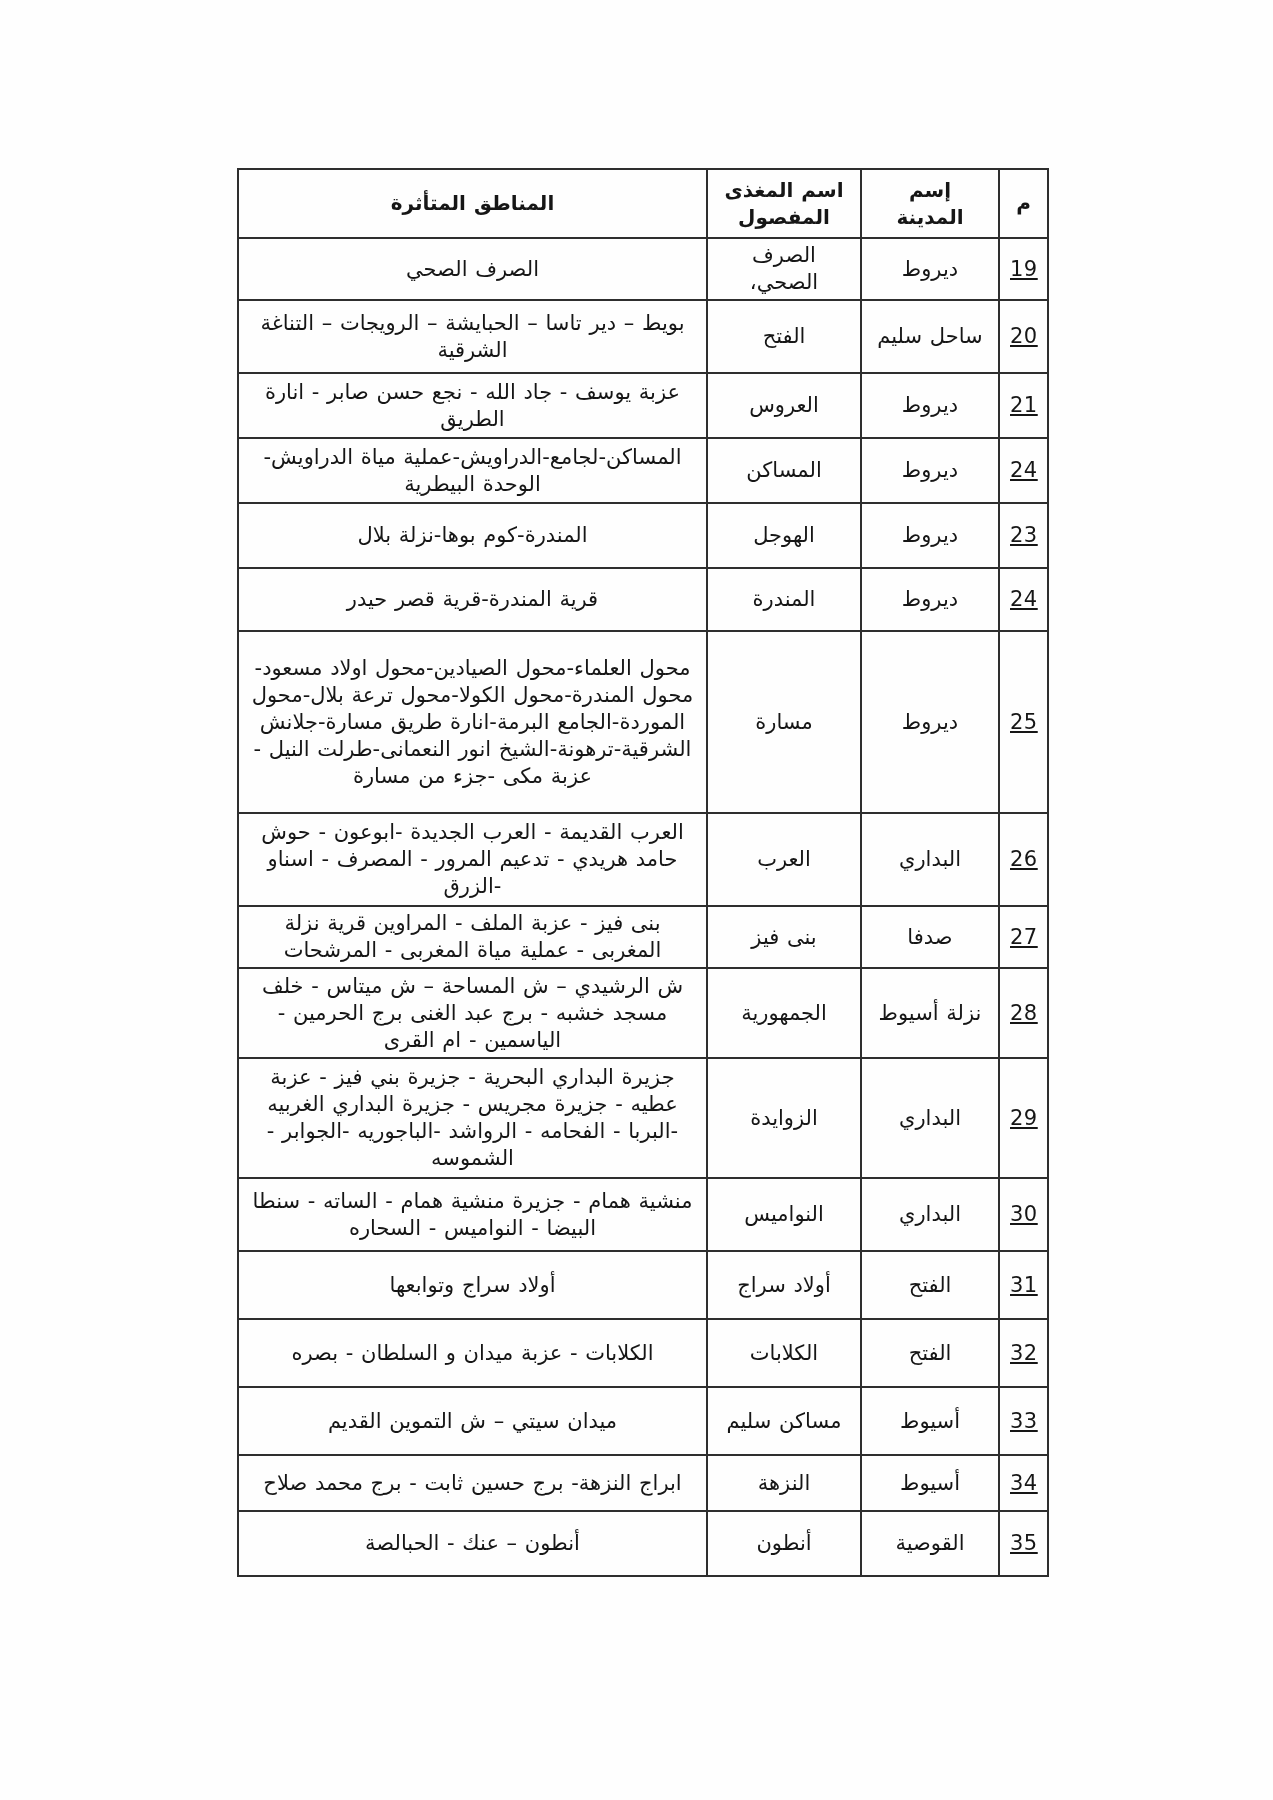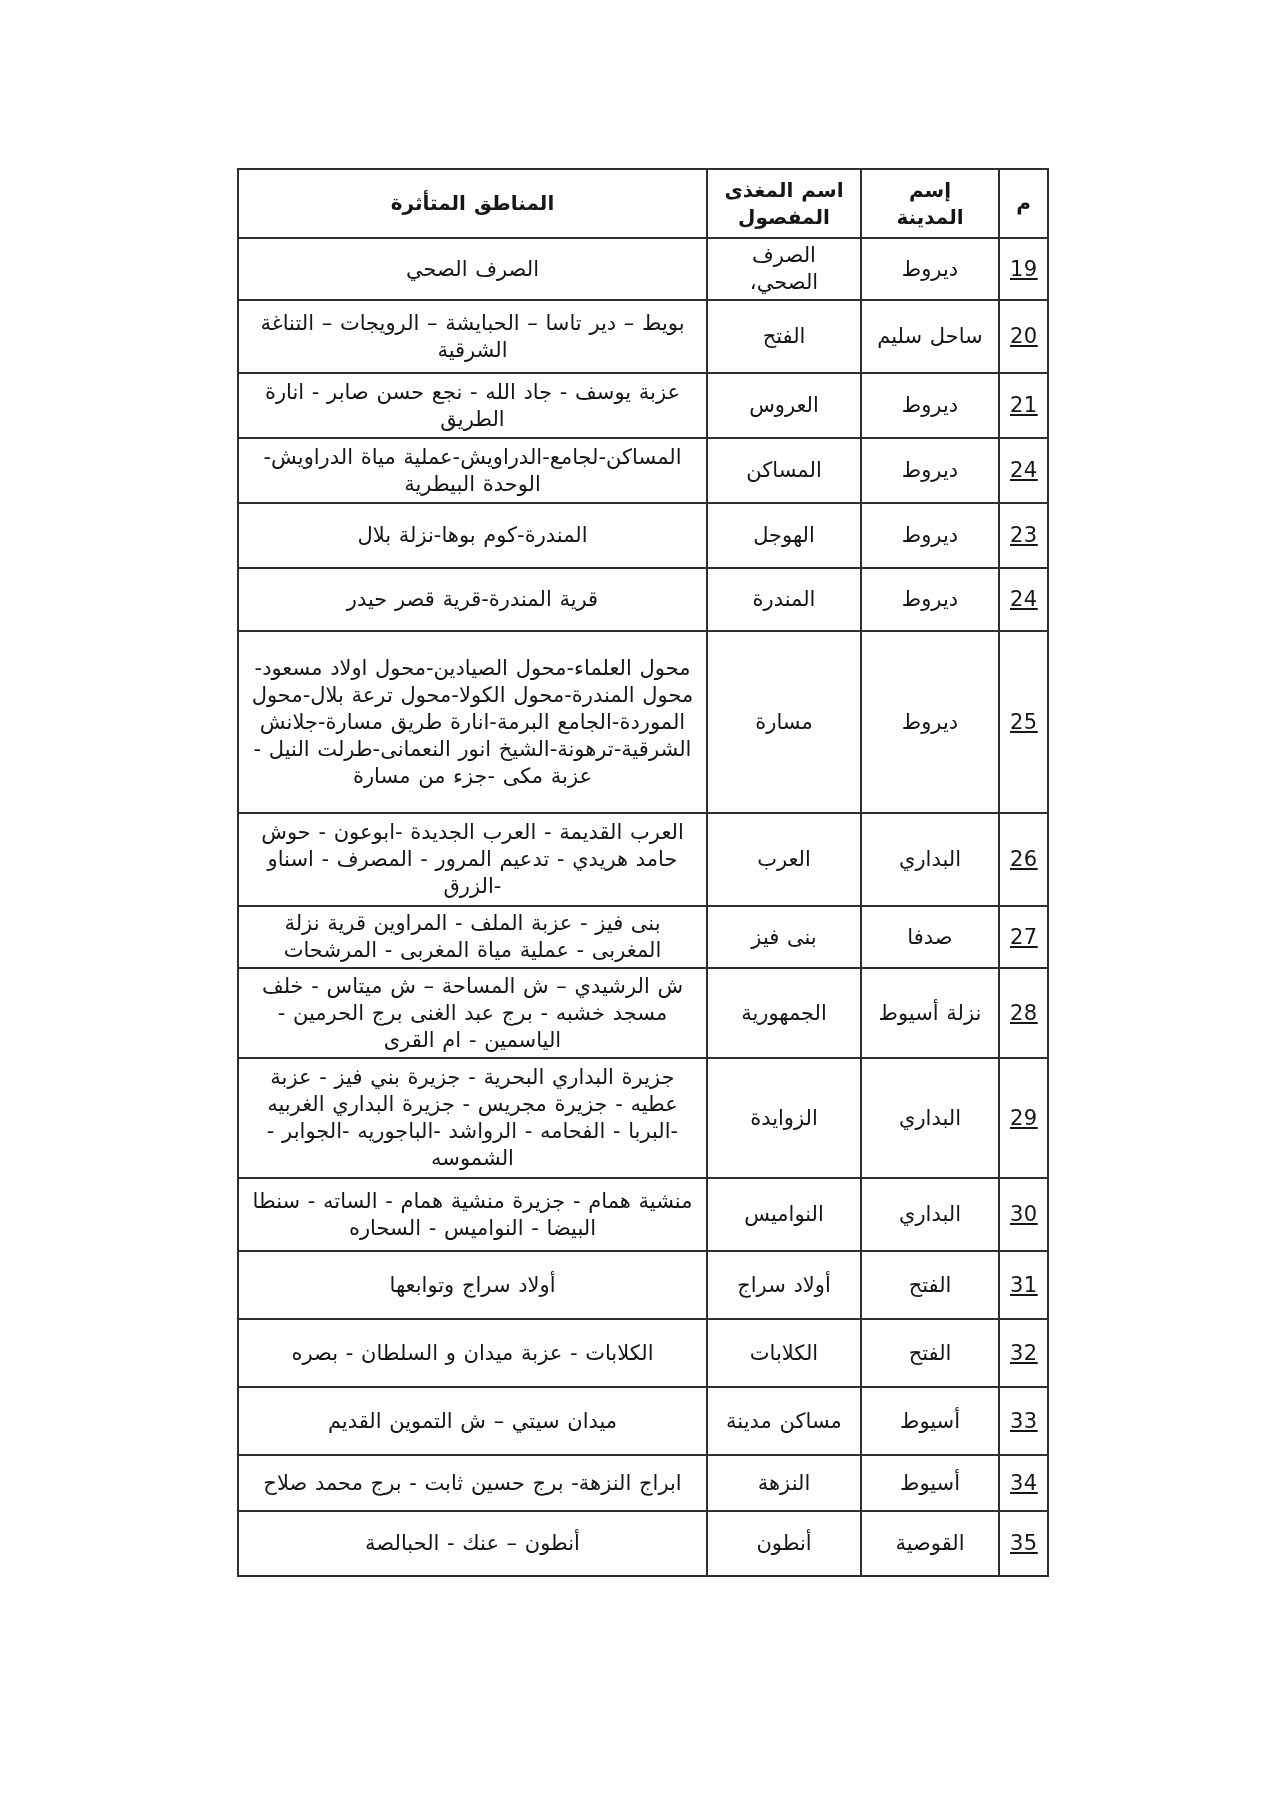--- a/index.html
+++ b/index.html
@@ -152,21 +152,21 @@
         </tr>
         <tr style="height: 68px;">
           <td class="cell-index">32</td>
           <td class="cell-city">الفتح</td>
           <td class="cell-feeder">الكلابات</td>
           <td class="cell-areas">الكلابات - عزبة ميدان و السلطان - بصره</td>
         </tr>
         <tr style="height: 68px;">
           <td class="cell-index">33</td>
           <td class="cell-city">أسيوط</td>
-          <td class="cell-feeder">مساكن مدينة</td>
+          <td class="cell-feeder">مساكن سليم</td>
           <td class="cell-areas">ميدان سيتي – ش التموين القديم</td>
         </tr>
         <tr style="height: 56px;">
           <td class="cell-index">34</td>
           <td class="cell-city">أسيوط</td>
           <td class="cell-feeder">النزهة</td>
           <td class="cell-areas">ابراج النزهة- برج حسين ثابت - برج محمد صلاح</td>
         </tr>
         <tr style="height: 65px;">
           <td class="cell-index">35</td>

